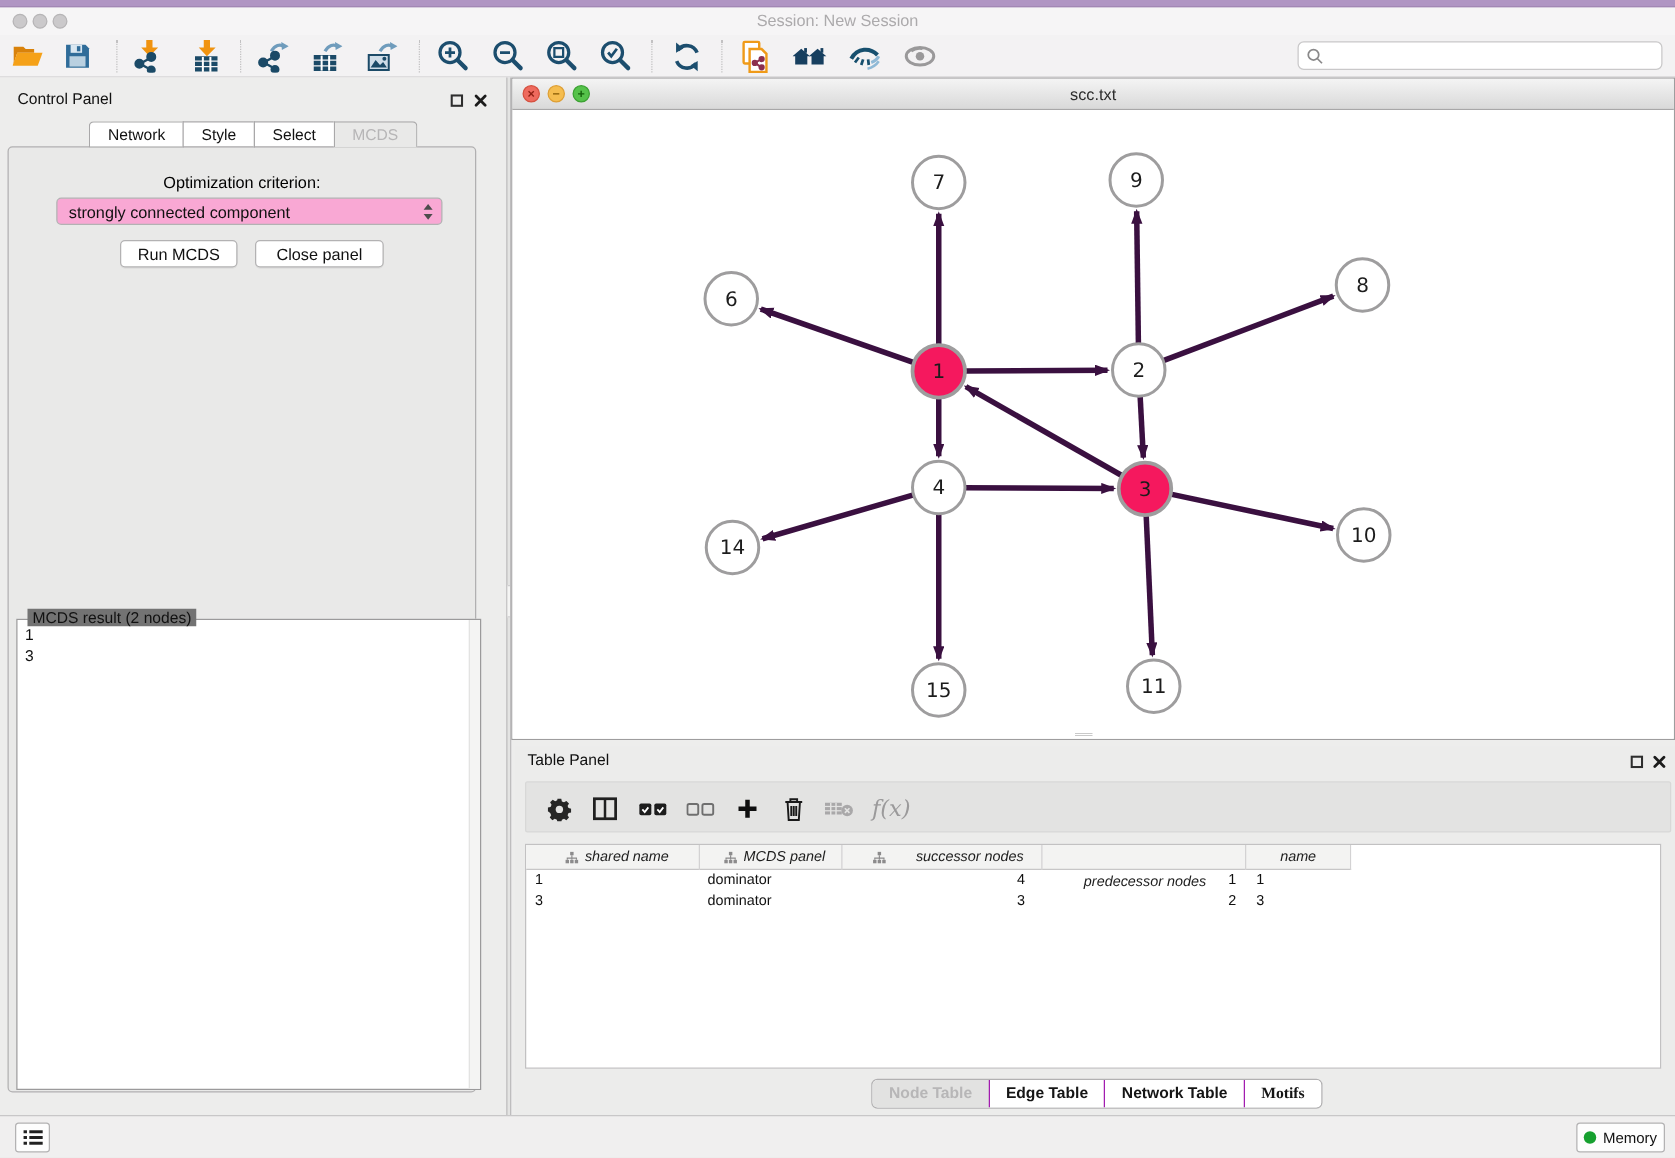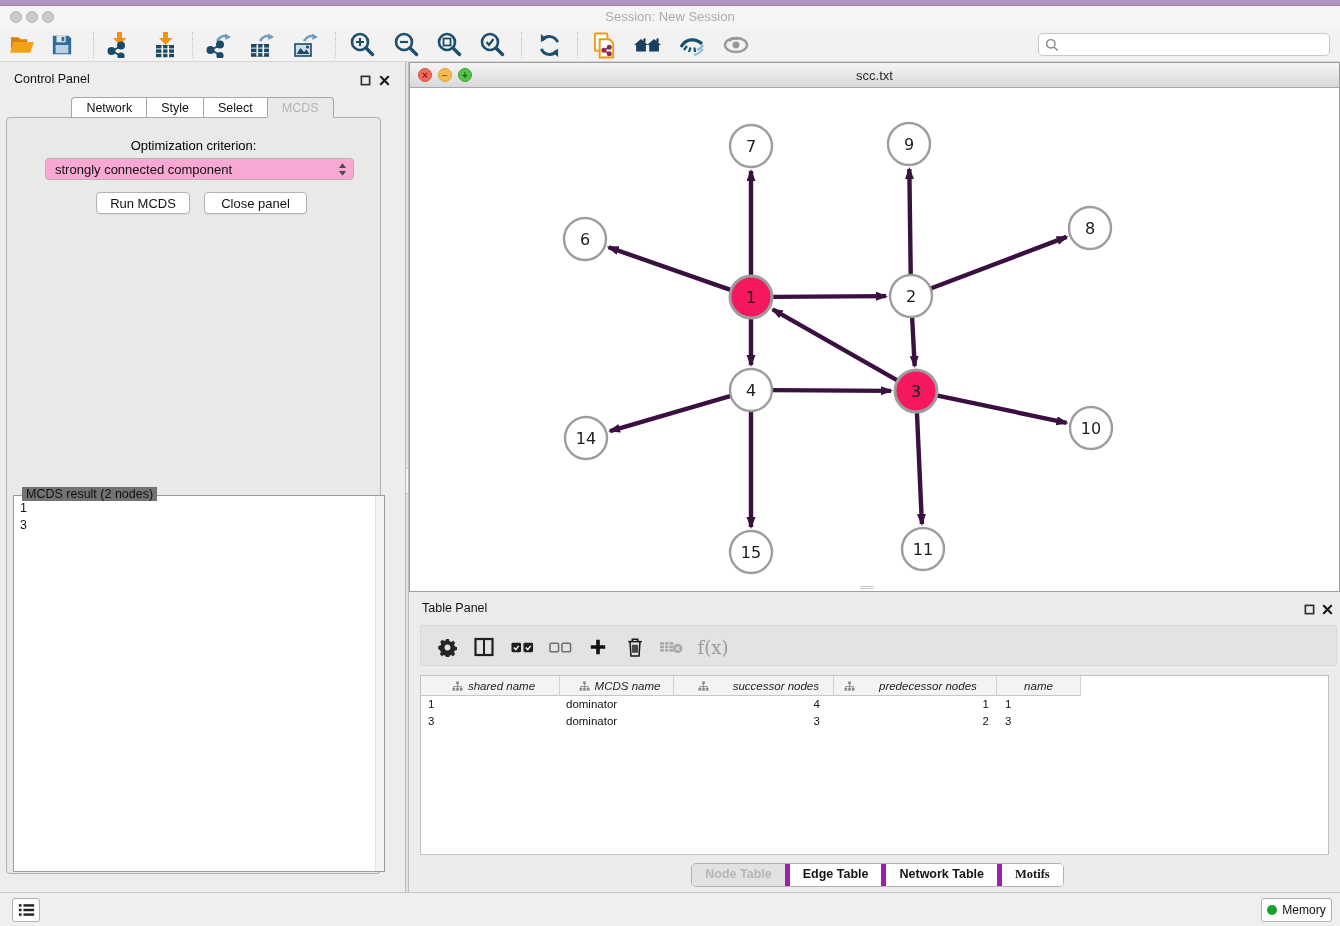--- a/index.html
+++ b/index.html
@@ -48,37 +48,37 @@
   .nw-title { position:absolute; left:0; right:0; top:0; text-align:center; line-height:25px; font-size:13px; color:#2c2c2c; }
   .nw-dot { position:absolute; top:5px; width:14px; height:14px; border-radius:50%; font-size:10px; font-weight:bold; display:flex; align-items:center; justify-content:center; }
   .nw-canvas { position:absolute; left:0; top:25px; right:0; bottom:0; background:#fff; }
   .nw-grip { position:absolute; left:450px; bottom:1px; width:14px; height:4px; background:repeating-linear-gradient(#c9c9c9 0 1px,#fff 1px 2px); }
   #graph-svg text { font-family:"DejaVu Sans", sans-serif; }
 
   
   .table-panel { left:412px; top:597px; width:931px; height:295px; background:#ececeb; }
   .tp-toolbar { left:8px; top:28px; width:917px; height:41px; background:#e3e3e2; border:1px solid #d8d8d7; border-radius:2px; }
   .tp-tool { position:absolute; top:7px; width:28px; height:28px; display:flex; align-items:center; justify-content:center; }
-  .fx-label { font-family:"DejaVu Serif", serif; font-size:18px; color:#9b9a9b; }
+  .fx-label { font-family:"DejaVu Serif", serif; font-style:italic; font-size:18px; color:#9b9a9b; }
   .ttable { left:8px; top:78px; width:909px; height:180px; background:#fff; border:1px solid #c2c1c2; display:flex; flex-direction:column; }
   .thead { display:flex; height:20px; background:#f3f3f2; border-bottom:1px solid #c7c6c7; flex:0 0 auto;font-style:italic; }
   .hcell { display:flex; align-items:center; justify-content:center; gap:5px; font-size:11.5px; color:#1c1c1c; border-right:1px solid #d3d2d3; height:20px; }
   .hcell.cfill { border-right:none; background:#fff; }
   .tbody { flex:1; }
   .trow { display:flex; height:16.5px; }
   .tcell { font-size:11.5px; color:#111; line-height:16.5px; }
   .c0 { width:139px; padding-left:7px; }
   .c1 { width:114px; padding-left:6px; }
   .c2 { width:160px; text-align:right; padding-right:14px; }
-  .c3 { width:163px; text-align:right; padding-right:8px; }
+  .c3 { width:163px; text-align:right; padding-right:8px;flex-direction:column; }
   .c4 { width:84px; padding-left:8px; }
   .cfill { flex:1; }
   .tp-tabs { left:0; right:0; top:266px; display:flex; justify-content:center; }
   .tp-tabgroup { display:flex; border:1px solid #b2b1b2; border-radius:5px; overflow:hidden; background:#fff; }
-  .tp-tab { height:22px; line-height:21px; padding:0 13px; font-size:12.5px; font-weight:600; color:#151515; background:#fff; border-right:5px solid #a21caf; }
+  .tp-tab { height:22px; line-height:21px; padding:0 13px; font-size:12.5px; font-weight:600; color:#151515; background:#fff; border-right:1px solid #a21caf; }
   .tp-tab:last-child { border-right:none;font-family:Liberation Serif, serif; }
   .tp-tab.active { background:#e2e2e1; color:#b7b6b7; }
 
   
   .statusbar { left:0; top:892px; width:100%; height:34px; background:#f0efef; border-top:1px solid #c8c7c8; }
   .sb-btn { top:5px; height:24px; background:#fdfdfd; border:1px solid #b3b2b3; border-radius:3px; display:flex; align-items:center; justify-content:center; gap:5px; font-size:12px; color:#111; }
 </style>
 </head>
 <body>
 
@@ -478,21 +478,21 @@
               <g fill="#8c8b8c">
                 <rect x="4.5" y="0.5" width="3" height="3"></rect>
                 <rect x="0.5" y="7.5" width="3" height="3"></rect>
                 <rect x="4.5" y="7.5" width="3" height="3"></rect>
                 <rect x="8.5" y="7.5" width="3" height="3"></rect>
               </g>
               <g stroke="#8c8b8c" fill="none">
                 <path d="M6 3.5V6M2 7.5V6h8v1.5M6 6v1.5"></path>
               </g>
             </svg>
-          <span>MCDS name</span>
+          <span>MCDS panel</span>
         </div>
         <div class="hcell c2" style="justify-content:flex-end; padding-left:10px; gap:24px">
           <svg width="11" height="11" viewBox="0 0 12 12">
               <g fill="#8c8b8c">
                 <rect x="4.5" y="0.5" width="3" height="3"></rect>
                 <rect x="0.5" y="7.5" width="3" height="3"></rect>
                 <rect x="4.5" y="7.5" width="3" height="3"></rect>
                 <rect x="8.5" y="7.5" width="3" height="3"></rect>
               </g>
               <g stroke="#8c8b8c" fill="none">

